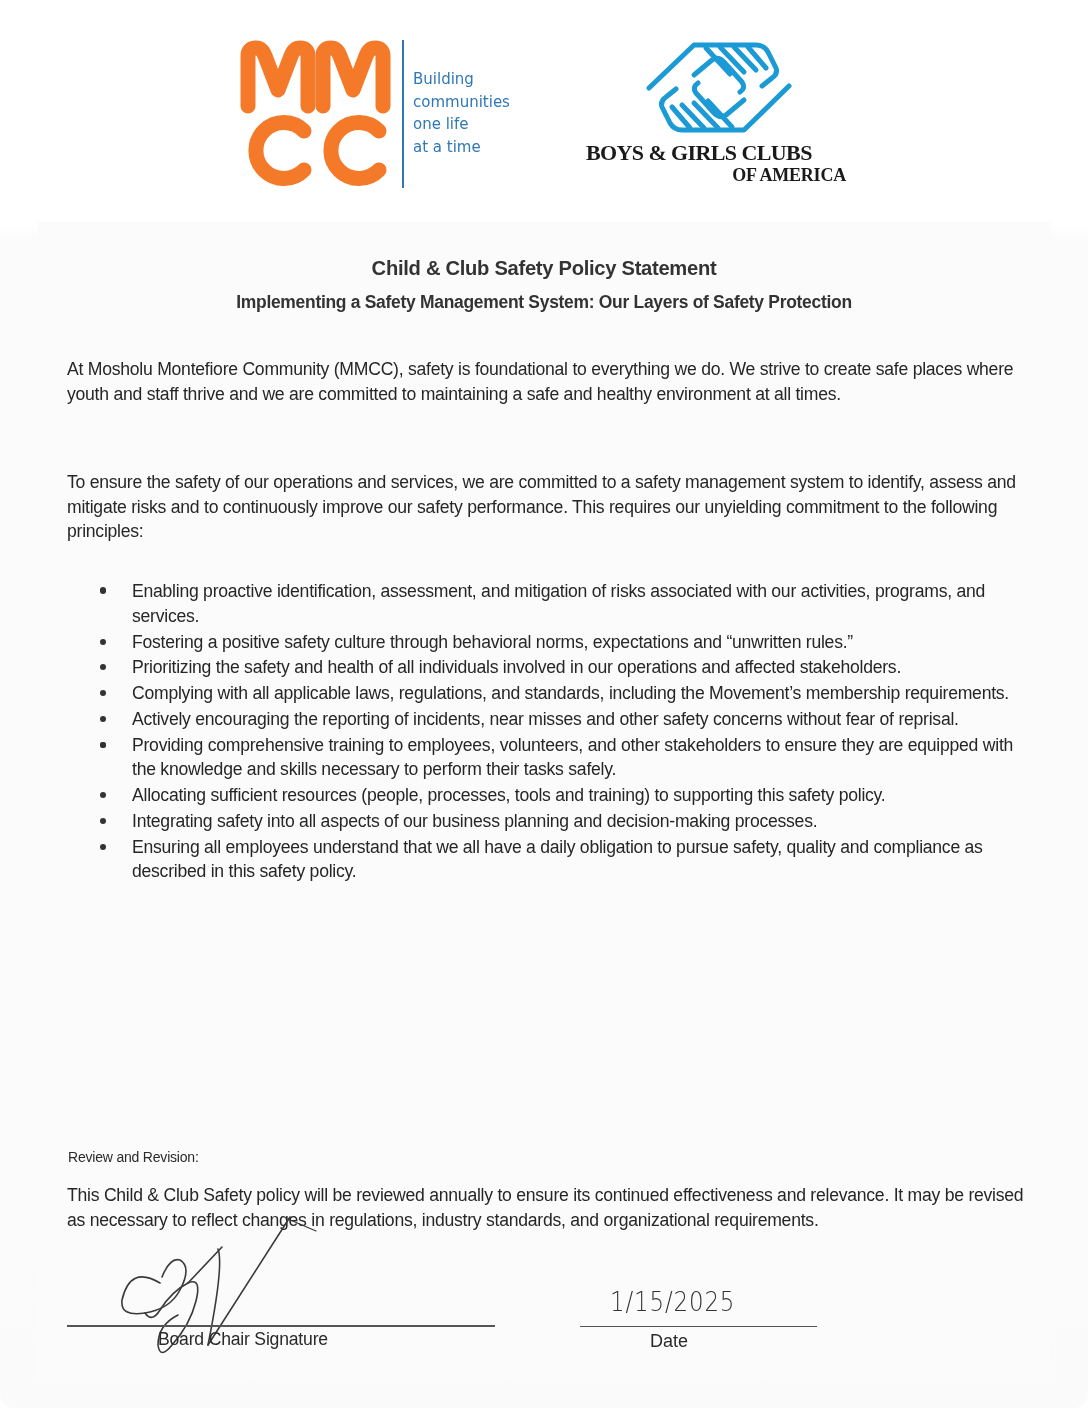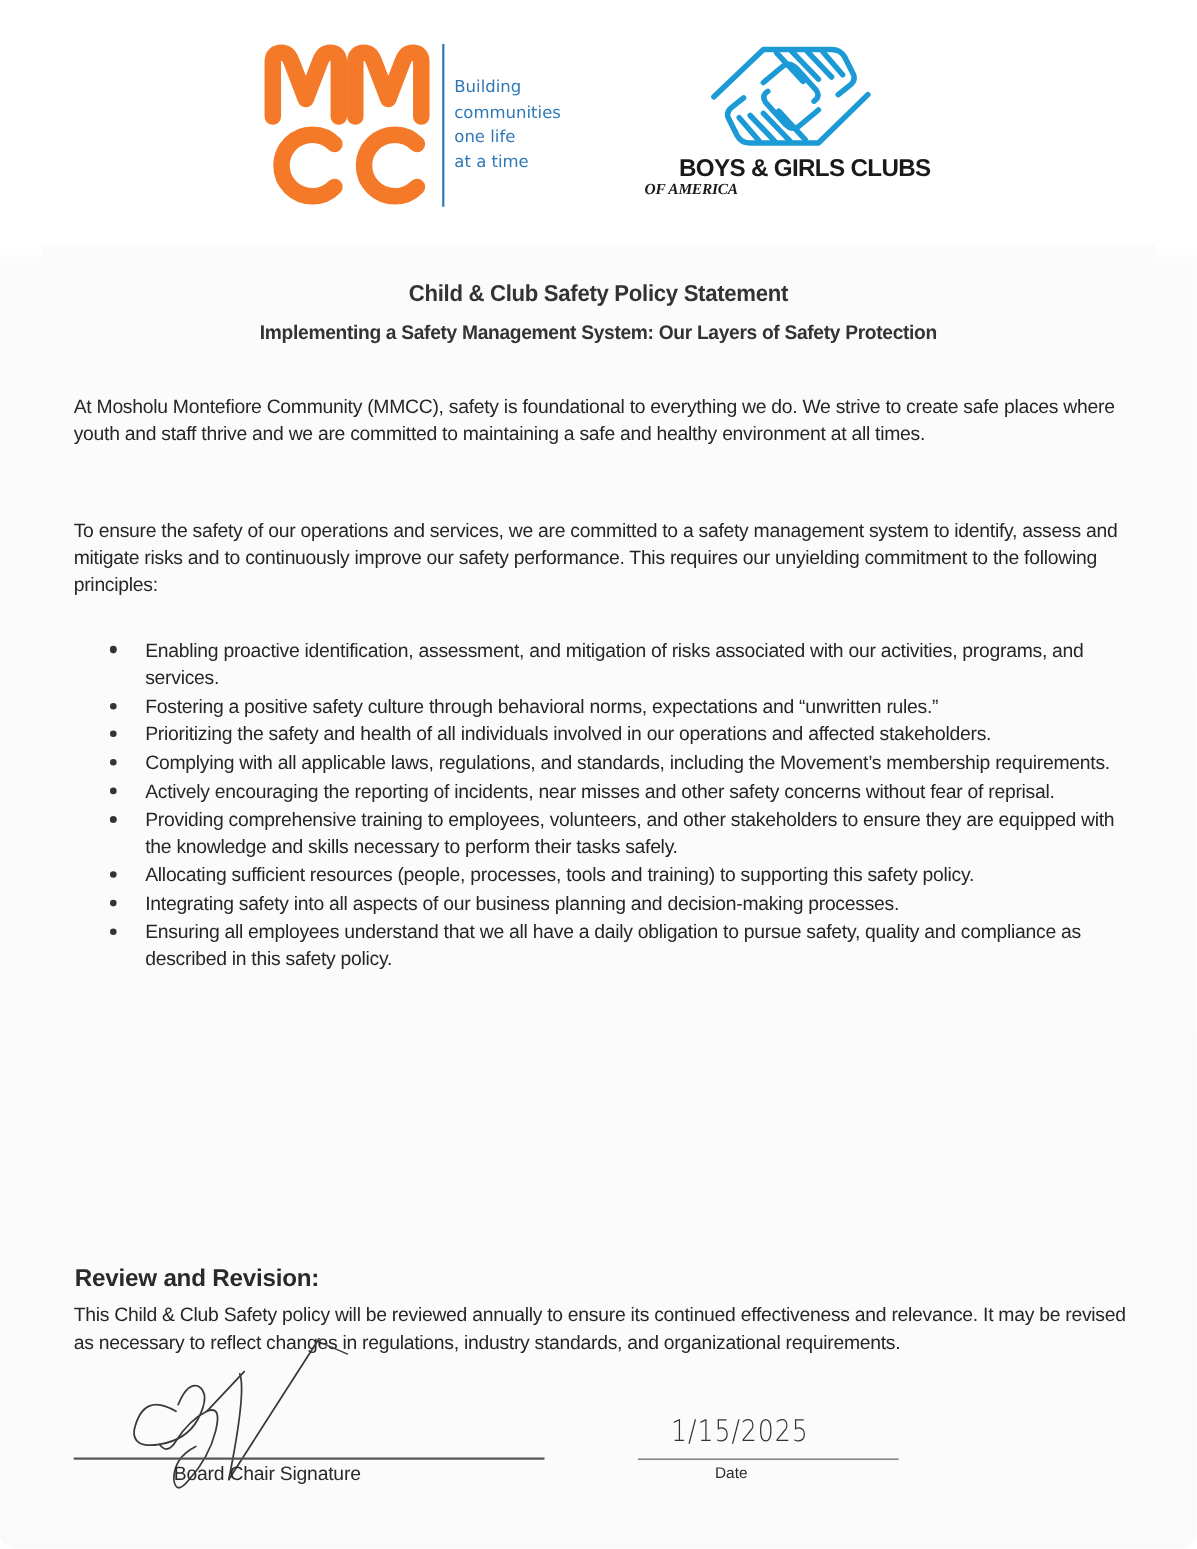--- a/index.html
+++ b/index.html
@@ -63,40 +63,39 @@
     }
     .bgca-hands {
       position: absolute;
       left: 58px; top: 0;
       width: 150px; height: 95px;
     }
     .bgca-name {
       position: absolute;
       left: 0; top: 100px;
       width: 260px;
-      text-align: right;
-      font-family: Liberation Sans, sans-serif;
+      text-align: left;
+      font-family: Liberation Serif, serif;
       font-weight: bold;
       font-size: 22px;
       letter-spacing: -0.6px;
       color: #1a1a1a;
       white-space: nowrap;
     }
     .bgca-sub {
       position: absolute;
       left: 0; top: 125px;
       width: 260px;
-      text-align: left;
+      text-align: right;
       font-family: "Liberation Serif", serif;
       font-weight: bold;
-      font-size: 14px;
+      font-size: 18px;
       letter-spacing: -0.2px;
       color: #1a1a1a;
       white-space: nowrap;
-      font-style: italic;
     }
 
     
     .doc-title {
       position: absolute;
       left: 0; top: 256px;
       width: 1088px;
       text-align: center;
       font-weight: bold;
       font-size: 21px;
@@ -149,22 +148,22 @@
       position: absolute;
       left: 2px; top: 9px;
       width: 6px; height: 6px;
       border-radius: 50%;
       background: #333333;
     }
 
     .review-heading {
       position: absolute;
       left: 68px; top: 1149px;
-      font-weight: bold;
-      font-size: 22px;
+      font-weight: normal;
+      font-size: 14px;
       color: #2a2a2a;
       letter-spacing: -0.2px;
     }
     .para-review { top: 1183px; }
 
     
     .sig-line {
       position: absolute;
       left: 67px; top: 1325px;
       width: 428px; height: 2px;
@@ -195,21 +194,21 @@
     }
     .date-line {
       position: absolute;
       left: 580px; top: 1326px;
       width: 237px; height: 1px;
       background: #555555;
     }
     .date-label {
       position: absolute;
       left: 650px; top: 1331px;
-      font-size: 14px;
+      font-size: 18px;
       color: #2a2a2a;
     }
   </style>
 </head>
 <body>
 
 <div class="page">
   <div class="scan-area"></div>
 
   <div class="mmcc-logo">

